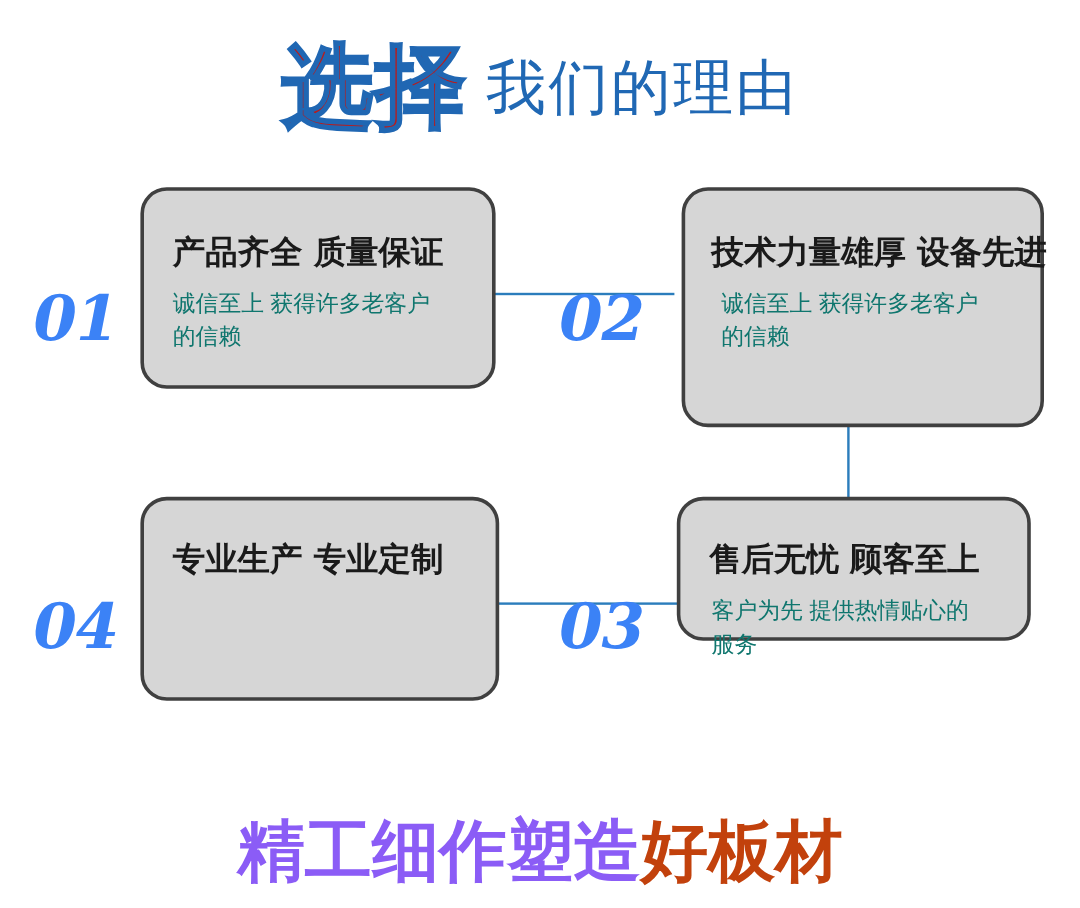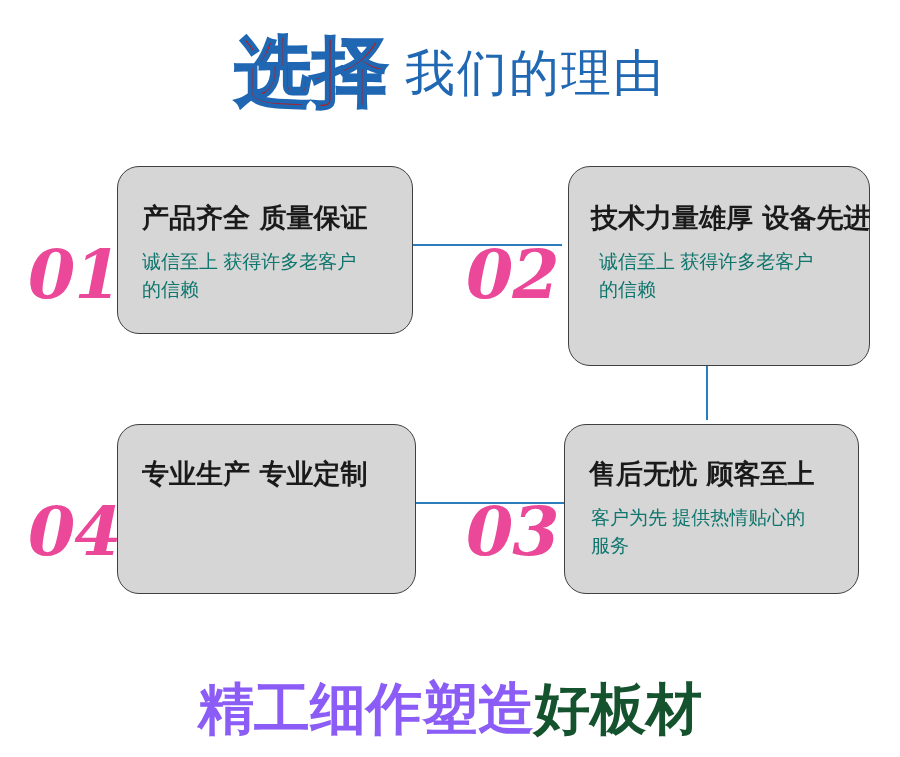--- a/index.html
+++ b/index.html
@@ -55,46 +55,45 @@
   .conn-01-02 { left: 404px; top: 244px;  width: 158px; height: 2px; }
   .conn-02-03 { left: 706px; top: 320px;  width: 2px;   height: 100px; }
   .conn-04-03 { left: 406px; top: 502px;  width: 164px; height: 2px; }
 
   
   .num {
     position: absolute;
     font-family: "DejaVu Serif", "Liberation Serif", serif;
     font-style: italic;
     font-weight: 700;
-    font-size: 68px;
+    font-size: 52px;
     line-height: 1;
-    color: #ec4899;
+    color: #3b82f6;
     z-index: 3;
     letter-spacing: -1px;
   }
   .num-01 { left: 28px;  top: 240px; }
   .num-02 { left: 466px; top: 240px; }
   .num-04 { left: 28px;  top: 497px; }
   .num-03 { left: 466px; top: 497px; }
 
   
   .card {
     position: absolute;
     background: #d6d6d6;
-    border: 1px solid #404040;
+    border: 3px solid #404040;
     border-radius: 22px;
     box-sizing: border-box;
     z-index: 2;
     padding: 0 18px;
-    margin-top: 10px;
   }
   .card-01 { left: 117px; top: 156px; width: 296px; height: 168px; }
   .card-02 { left: 568px; top: 156px; width: 302px; height: 200px; }
   .card-04 { left: 117px; top: 414px; width: 299px; height: 170px; }
-  .card-03 { left: 564px; top: 414px; width: 295px; height: 170px; }
+  .card-03 { left: 564px; top: 414px; width: 295px; height: 120px; }
 
   .card-title {
     font-size: 27px;
     font-weight: 700;
     color: #1a1a1a;
     letter-spacing: 0px;
     margin: 0;
     white-space: nowrap;
     font-family: "DejaVu Sans", "Liberation Sans", sans-serif;
   }
@@ -129,21 +128,21 @@
   }
   .footer-main,
   .footer-accent {
     font-size: 56px;
     font-weight: 700;
     letter-spacing: 0px;
     vertical-align: baseline;
     font-family: "DejaVu Sans", "Liberation Sans", sans-serif;
   }
   .footer-main   { color: #8b5cf6; }
-  .footer-accent { color: #14532d; }
+  .footer-accent { color: #c2410c; }
 </style>
 </head>
 <body>
 
 <div id="page">
 
   <div class="header">
     <span class="header-main">选择</span><span class="header-sub">我们的理由</span>
   </div>
 

